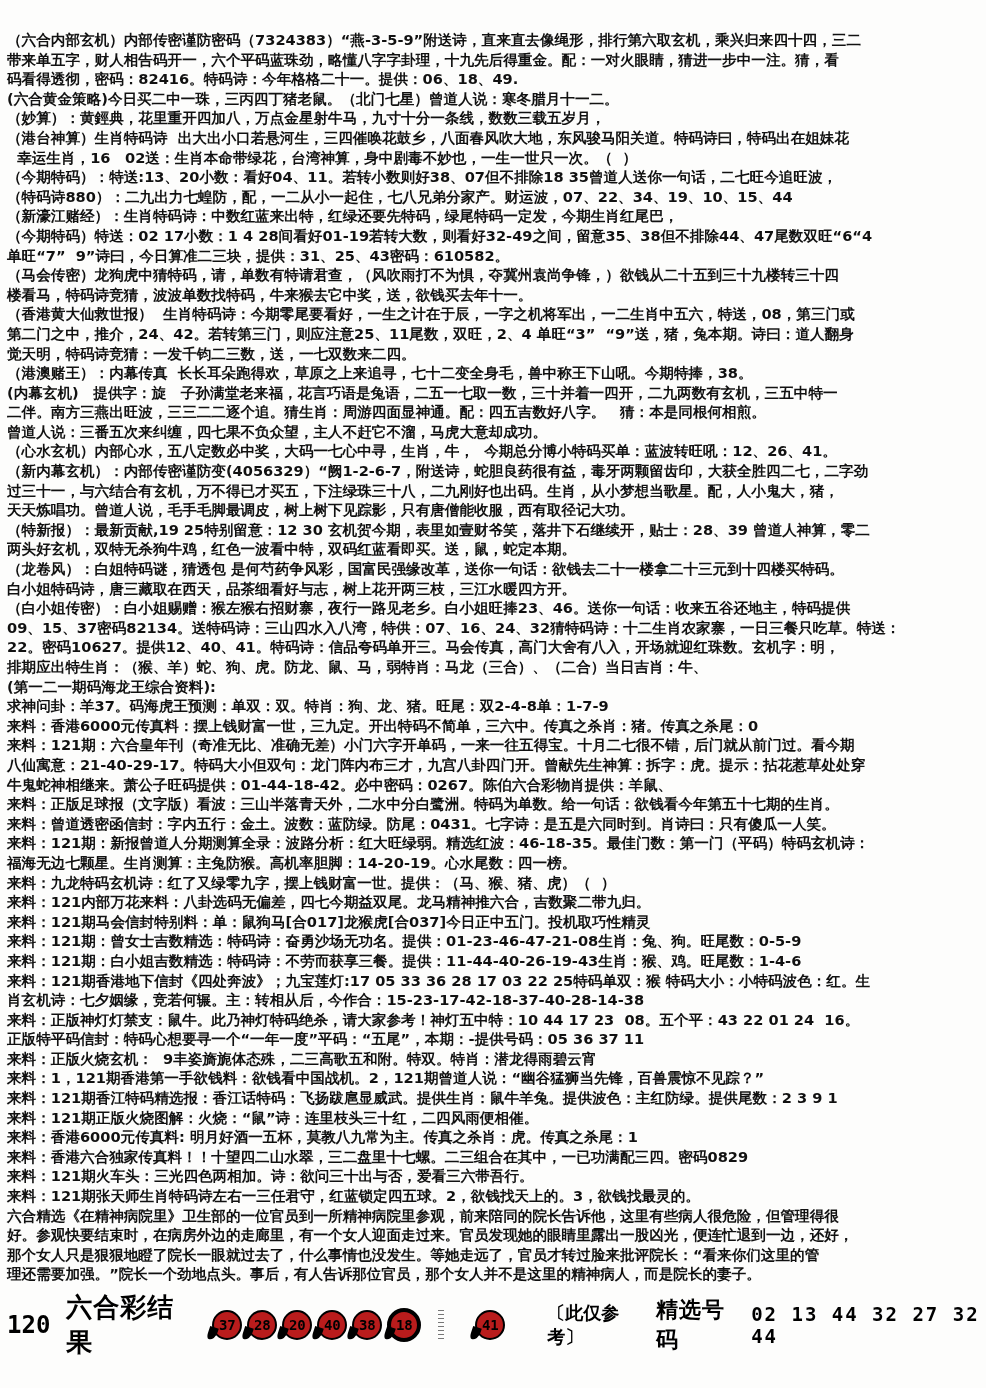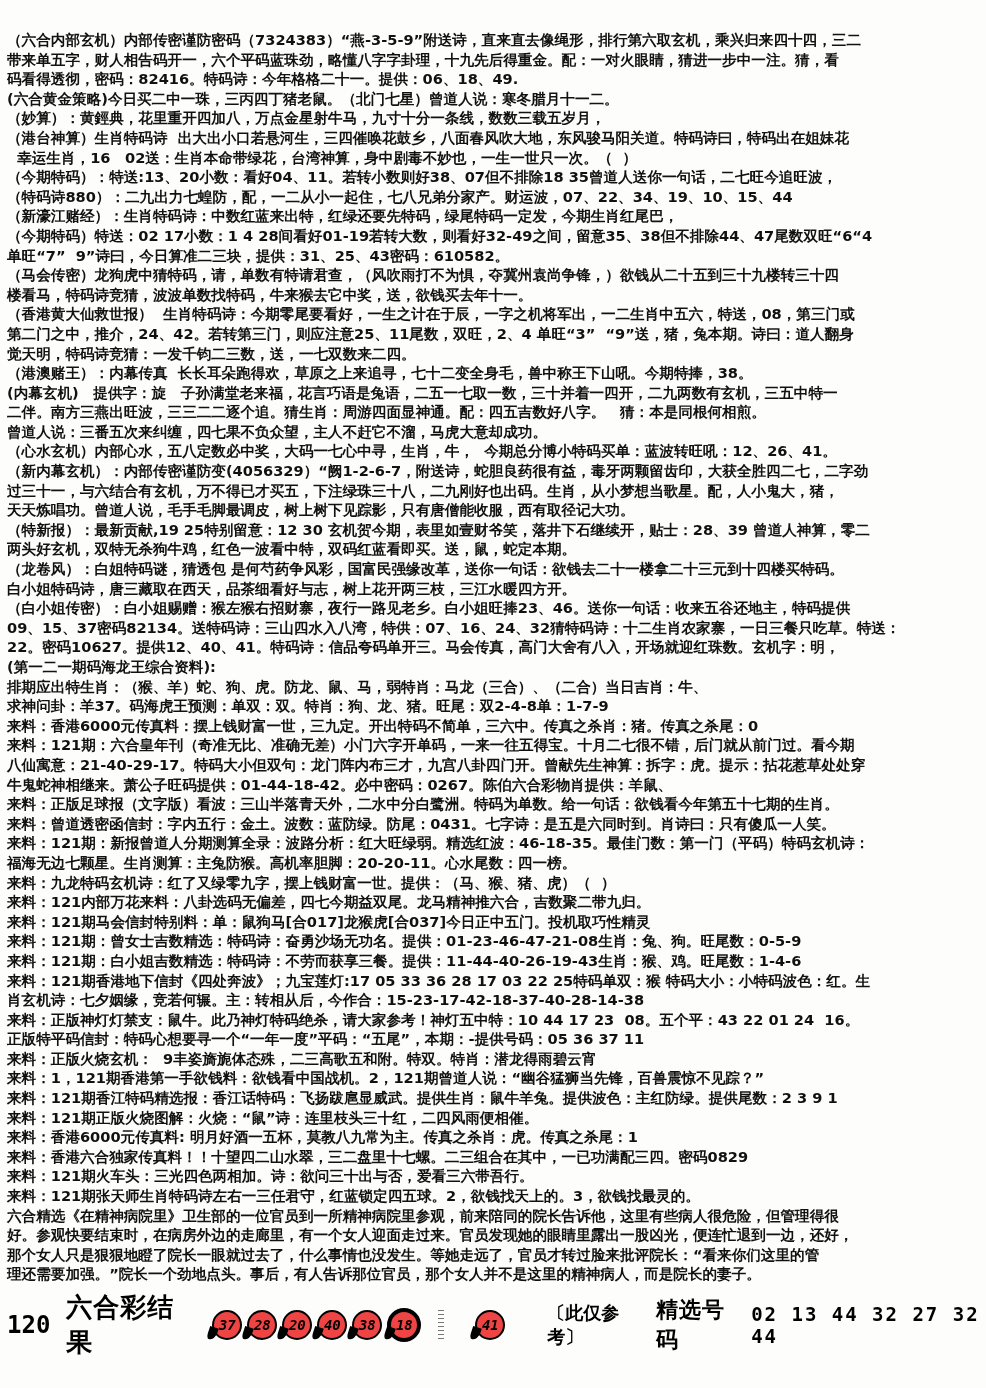--- a/index.html
+++ b/index.html
@@ -37,22 +37,21 @@
   .result-label{font-size:26px;letter-spacing:1px;}
   .balls{display:flex;align-items:center;gap:5px;margin-left:14px;}
   .ball{
     position:relative;
     width:26px;height:26px;
     border:2.5px solid #000;
     border-radius:50%;
     display:flex;align-items:center;justify-content:center;
     font-size:14px;font-weight:700;
     font-family:"DejaVu Sans Mono",monospace;
-    background:#ef4444;
-    font-style:italic;
+    background:#b91c1c;
   }
   .ball::before{
     content:"";
     position:absolute;
     left:-6px;bottom:-2px;
     width:9px;height:13px;
     background:#000;
     border-radius:0 0 100% 40% / 0 0 100% 60%;
     transform:rotate(18deg);
   }
@@ -98,31 +97,31 @@
       <div class="text-line">（新内幕玄机）：内部传密谨防变(4056329）“阙1-2-6-7，附送诗，蛇胆良药很有益，毒牙两颗留齿印，大获全胜四二七，二字劲</div>
       <div class="text-line">过三十一，与六结合有玄机，万不得已才买五，下注绿珠三十八，二九刚好也出码。生肖，从小梦想当歌星。配，人小鬼大，猪，</div>
       <div class="text-line">天天炼唱功。曾道人说，毛手毛脚最调皮，树上树下见踪影，只有唐僧能收服，西有取径记大功。</div>
       <div class="text-line">（特新报）：最新贡献,19 25特别留意：12 30 玄机贺今期，表里如壹财爷笑，落井下石继续开，贴士：28、39 曾道人神算，零二</div>
       <div class="text-line">两头好玄机，双特无杀狗牛鸡，红色一波看中特，双码红蓝看即买。送，鼠，蛇定本期。</div>
       <div class="text-line">（龙卷风）：白姐特码谜，猜透包 是何芍药争风彩，国富民强缘改革，送你一句话：欲钱去二十一楼拿二十三元到十四楼买特码。</div>
       <div class="text-line">白小姐特码诗，唐三藏取在西天，品茶细看好与志，树上花开两三枝，三江水暖四方开。</div>
       <div class="text-line">（白小姐传密）：白小姐赐赠：猴左猴右招财寨，夜行一路见老乡。白小姐旺捧23、46。送你一句话：收来五谷还地主，特码提供</div>
       <div class="text-line">09、15、37密码82134。送特码诗：三山四水入八湾，特供：07、16、24、32猜特码诗：十二生肖农家寨，一日三餐只吃草。特送：</div>
       <div class="text-line">22。密码10627。提供12、40、41。特码诗：信品夸码单开三。马会传真，高门大舍有八入，开场就迎红珠数。玄机字：明，</div>
+      <div class="text-line">排期应出特生肖：（猴、羊）蛇、狗、虎。防龙、鼠、马，弱特肖：马龙（三合）、（二合）当日吉肖：牛、</div>
       <div class="text-line">(第一二一期码海龙王综合资料):</div>
-      <div class="text-line">排期应出特生肖：（猴、羊）蛇、狗、虎。防龙、鼠、马，弱特肖：马龙（三合）、（二合）当日吉肖：牛、</div>
       <div class="text-line">求神问卦：羊37。码海虎王预测：单双：双。特肖：狗、龙、猪。旺尾：双2-4-8单：1-7-9</div>
       <div class="text-line">来料：香港6000元传真料：摆上钱财富一世，三九定。开出特码不简单，三六中。传真之杀肖：猪。传真之杀尾：0</div>
       <div class="text-line">来料：121期：六合皇年刊（奇准无比、准确无差）小门六字开单码，一来一往五得宝。十月二七很不错，后门就从前门过。看今期</div>
       <div class="text-line">八仙寓意：21-40-29-17。特码大小但双句：龙门阵内布三才，九宫八卦四门开。曾献先生神算：拆字：虎。提示：拈花惹草处处穿</div>
       <div class="text-line">牛鬼蛇神相继来。萧公子旺码提供：01-44-18-42。必中密码：0267。陈伯六合彩物肖提供：羊鼠、</div>
       <div class="text-line">来料：正版足球报（文字版）看波：三山半落青天外，二水中分白鹭洲。特码为单数。给一句话：欲钱看今年第五十七期的生肖。</div>
       <div class="text-line">来料：曾道透密函信封：字内五行：金土。波数：蓝防绿。防尾：0431。七字诗：是五是六同时到。肖诗曰：只有傻瓜一人笑。</div>
       <div class="text-line">来料：121期：新报曾道人分期测算全录：波路分析：红大旺绿弱。精选红波：46-18-35。最佳门数：第一门（平码）特码玄机诗：</div>
-      <div class="text-line">福海无边七颗星。生肖测算：主兔防猴。高机率胆脚：20-20-11。心水尾数：四一榜。</div>
+      <div class="text-line">福海无边七颗星。生肖测算：主兔防猴。高机率胆脚：14-20-19。心水尾数：四一榜。</div>
       <div class="text-line">来料：九龙特码玄机诗：红了又绿零九字，摆上钱财富一世。提供：（马、猴、猪、虎）（  ）</div>
       <div class="text-line">来料：121内部万花来料：八卦选码无偏差，四七今期益双尾。龙马精神推六合，吉数聚二带九归。</div>
       <div class="text-line">来料：121期马会信封特别料：单：鼠狗马[合017]龙猴虎[合037]今日正中五门。投机取巧性精灵</div>
       <div class="text-line">来料：121期：曾女士吉数精选：特码诗：奋勇沙场无功名。提供：01-23-46-47-21-08生肖：兔、狗。旺尾数：0-5-9</div>
       <div class="text-line">来料：121期：白小姐吉数精选：特码诗：不劳而获享三餐。提供：11-44-40-26-19-43生肖：猴、鸡。旺尾数：1-4-6</div>
       <div class="text-line">来料：121期香港地下信封《四处奔波》；九宝莲灯:17 05 33 36 28 17 03 22 25特码单双：猴 特码大小：小特码波色：红。生</div>
       <div class="text-line">肖玄机诗：七夕姻缘，竞若何辗。主：转相从后，今作合：15-23-17-42-18-37-40-28-14-38</div>
       <div class="text-line">来料：正版神灯灯禁支：鼠牛。此乃神灯特码绝杀，请大家参考！神灯五中特：10 44 17 23  08。五个平：43 22 01 24  16。</div>
       <div class="text-line">正版特平码信封：特码心想要寻一个“一年一度”平码：“五尾”，本期：-提供号码：05 36 37 11</div>
       <div class="text-line">来料：正版火烧玄机：  9丰姿旖旎体态殊，二三高歌五和附。特双。特肖：潜龙得雨碧云宵</div>

